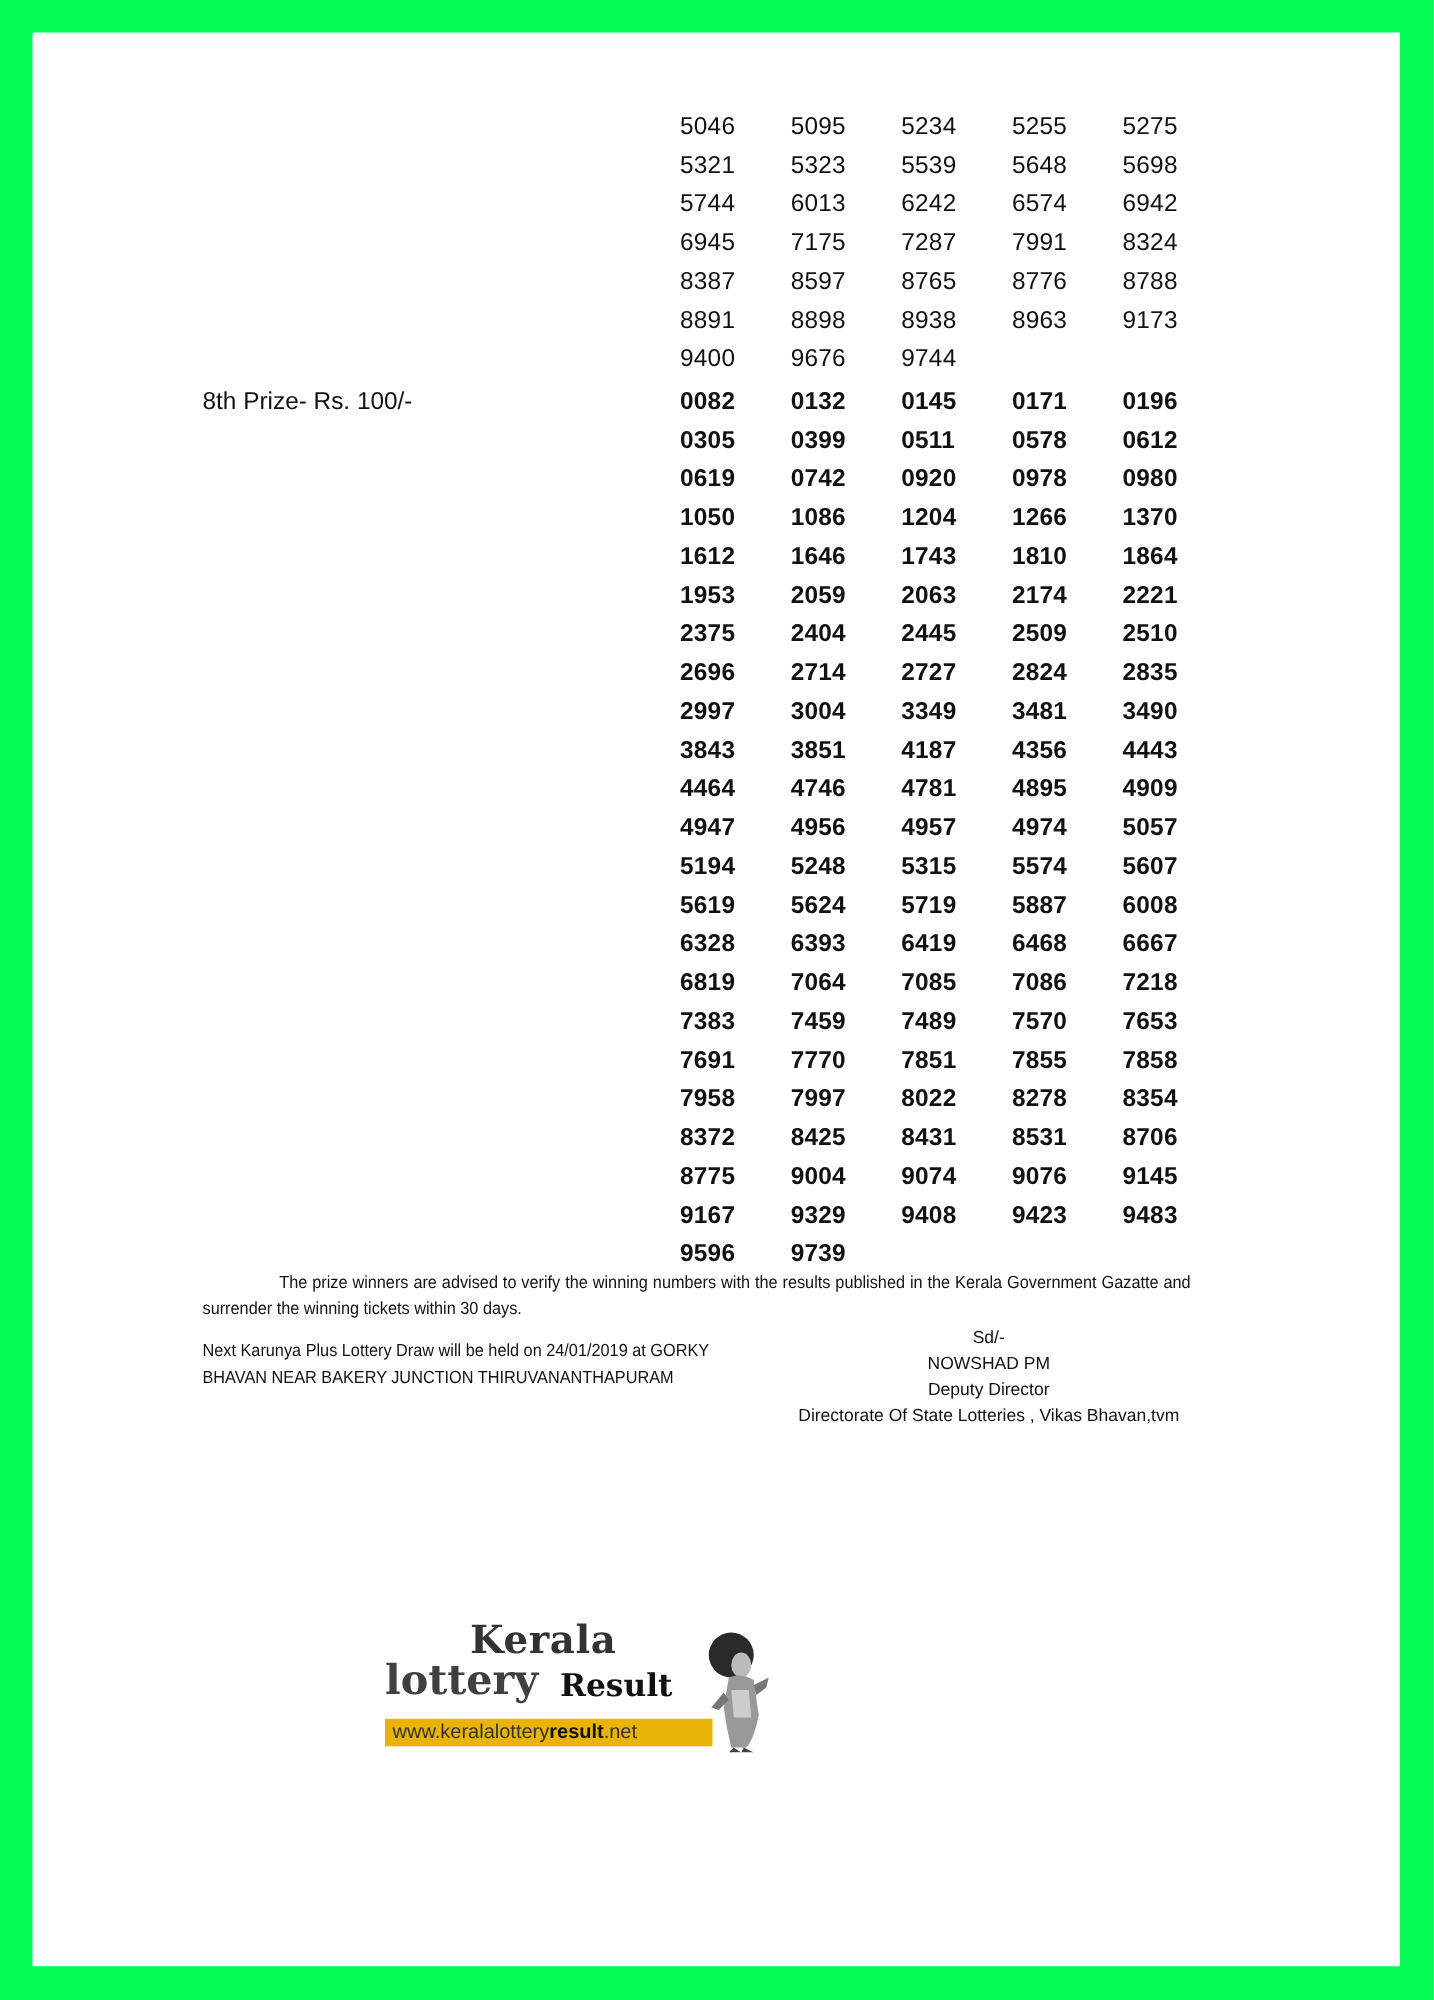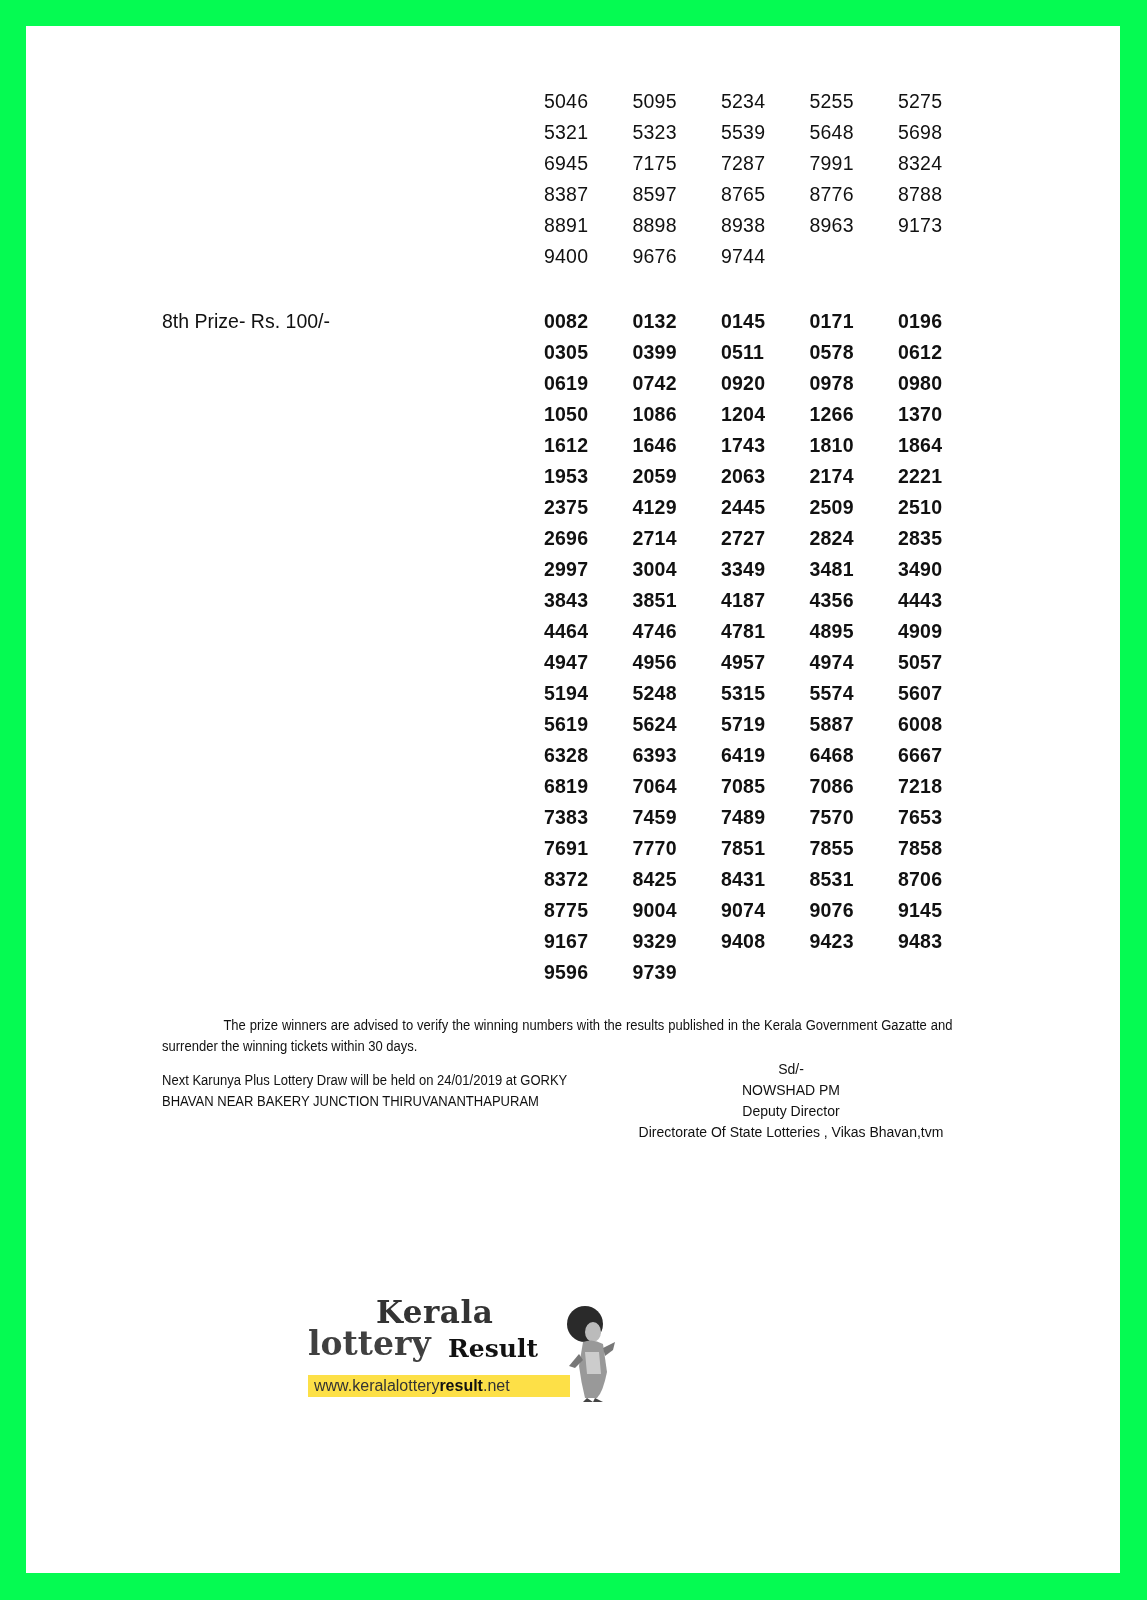--- a/index.html
+++ b/index.html
@@ -89,21 +89,21 @@
   .logo .result {
     position: absolute; left: 140px; top: 40px;
     font-family: "DejaVu Serif", serif;
     font-weight: bold;
     font-size: 25px;
     color: #111;
   }
   .logo .url {
     position: absolute; left: 0px; top: 81px;
     width: 262px; height: 22px;
-    background: #fde047;
+    background: #eab308;
     font-size: 16px;
     line-height: 22px;
     padding-left: 6px;
     color: #333;
     box-sizing: border-box;
   }
   .logo .url b { color: #111; }
   .logo .mascot {
     position: absolute; left: 255px; top: 8px;
     width: 55px; height: 100px;
@@ -123,20 +123,27 @@
         <div class="num">5275</div>
       </div>
       <div class="numrow">
         <div class="num">5321</div>
         <div class="num">5323</div>
         <div class="num">5539</div>
         <div class="num">5648</div>
         <div class="num">5698</div>
       </div>
       <div class="numrow">
+        <div class="num">5744</div>
+        <div class="num">6013</div>
+        <div class="num">6242</div>
+        <div class="num">6574</div>
+        <div class="num">6942</div>
+      </div>
+      <div class="numrow">
         <div class="num">6945</div>
         <div class="num">7175</div>
         <div class="num">7287</div>
         <div class="num">7991</div>
         <div class="num">8324</div>
       </div>
       <div class="numrow">
         <div class="num">8387</div>
         <div class="num">8597</div>
         <div class="num">8765</div>
@@ -196,21 +203,21 @@
       </div>
       <div class="numrow">
         <div class="num">1953</div>
         <div class="num">2059</div>
         <div class="num">2063</div>
         <div class="num">2174</div>
         <div class="num">2221</div>
       </div>
       <div class="numrow">
         <div class="num">2375</div>
-        <div class="num">4129</div>
+        <div class="num">2404</div>
         <div class="num">2445</div>
         <div class="num">2509</div>
         <div class="num">2510</div>
       </div>
       <div class="numrow">
         <div class="num">2696</div>
         <div class="num">2714</div>
         <div class="num">2727</div>
         <div class="num">2824</div>
         <div class="num">2835</div>
@@ -277,20 +284,27 @@
         <div class="num">7489</div>
         <div class="num">7570</div>
         <div class="num">7653</div>
       </div>
       <div class="numrow">
         <div class="num">7691</div>
         <div class="num">7770</div>
         <div class="num">7851</div>
         <div class="num">7855</div>
         <div class="num">7858</div>
+      </div>
+      <div class="numrow">
+        <div class="num">7958</div>
+        <div class="num">7997</div>
+        <div class="num">8022</div>
+        <div class="num">8278</div>
+        <div class="num">8354</div>
       </div>
       <div class="numrow">
         <div class="num">8372</div>
         <div class="num">8425</div>
         <div class="num">8431</div>
         <div class="num">8531</div>
         <div class="num">8706</div>
       </div>
       <div class="numrow">
         <div class="num">8775</div>

